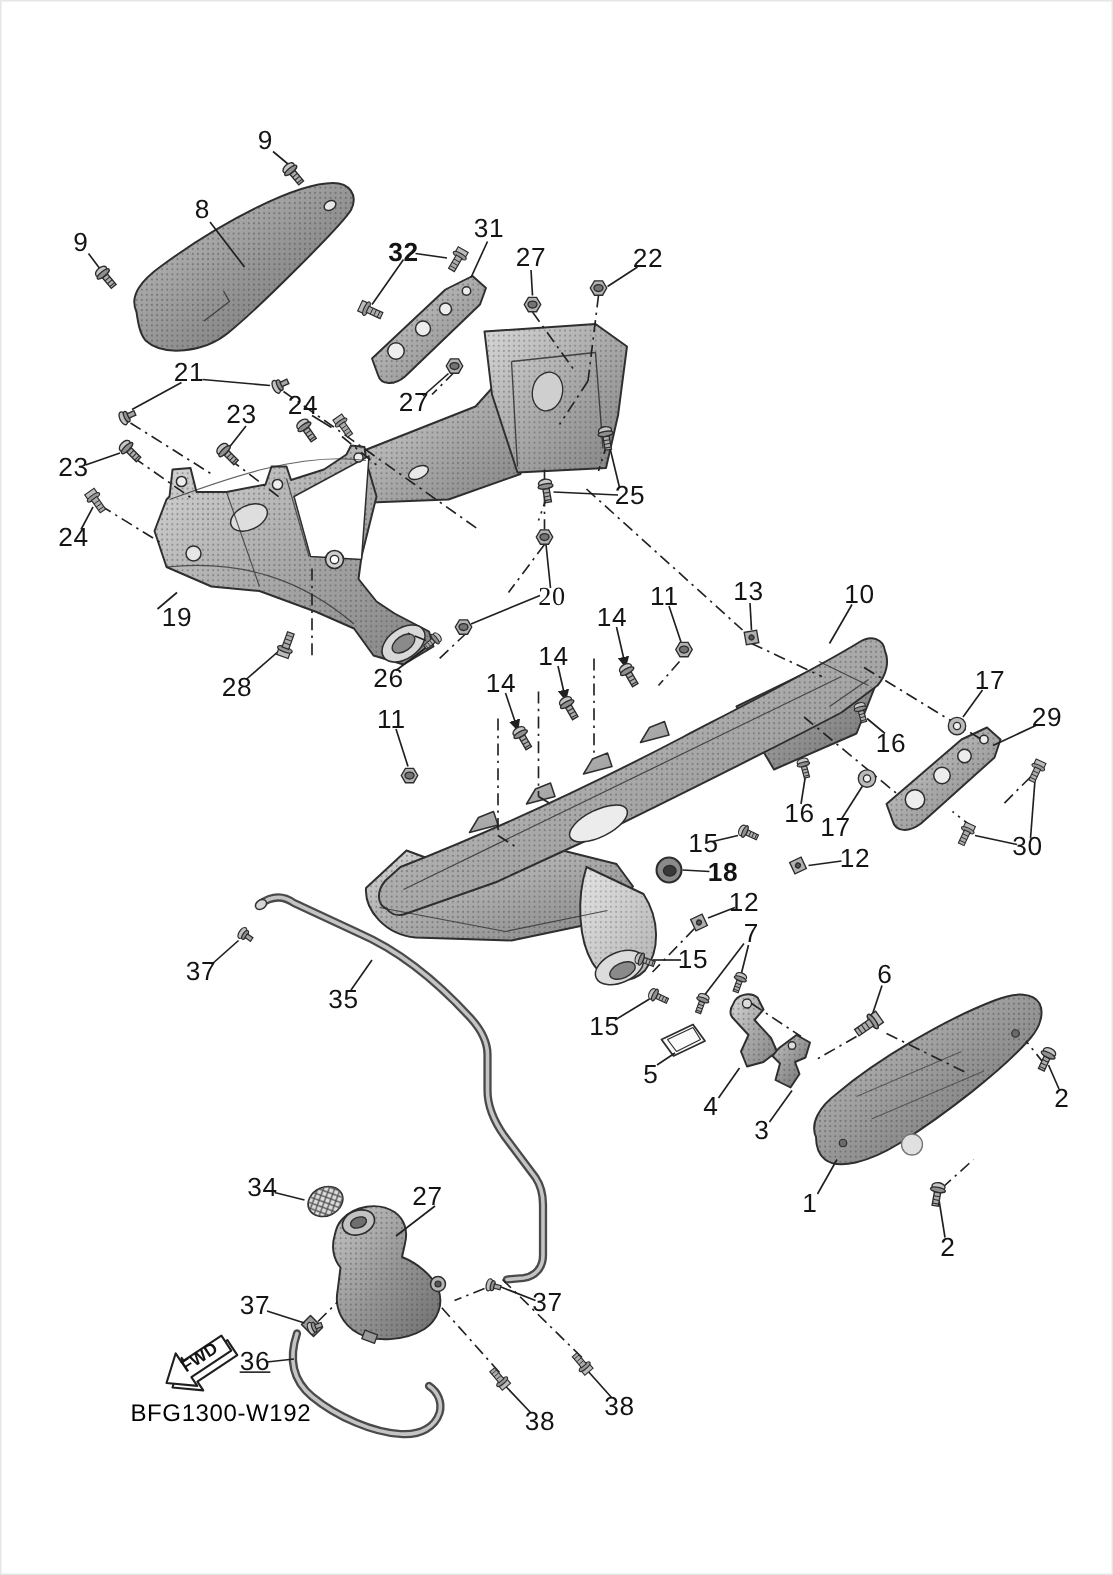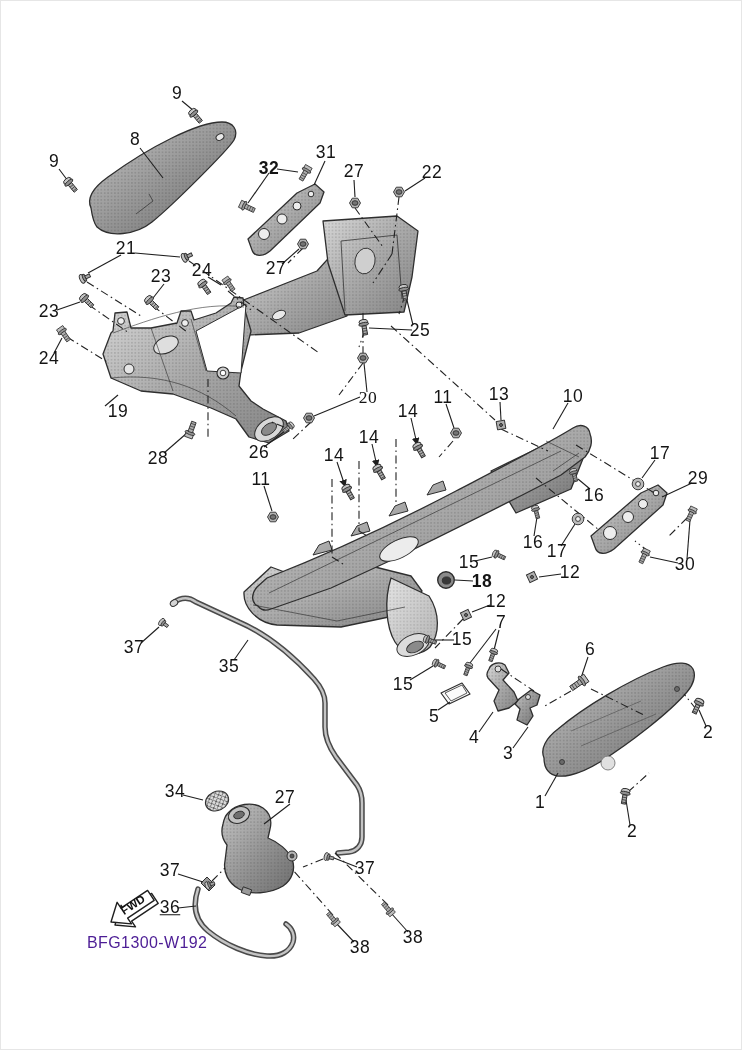--- a/index.html
+++ b/index.html
@@ -9,21 +9,21 @@
     border:1px solid #e6e6e6;box-sizing:border-box;
   }
   svg{position:absolute;left:0;top:0;}
   .co{
     position:absolute;transform:translate(-50%,-50%);
     font-size:17.5px;color:#141414;letter-spacing:.5px;line-height:1;
     font-family:"Liberation Sans","DejaVu Sans",sans-serif;
     cursor:default;user-select:none;white-space:nowrap;
   }
   .code{
-    position:absolute;left:86px;top:933px;font-size:16px;color:#4c1d95;
+    position:absolute;left:86px;top:933px;font-size:16px;color:#000000;
     letter-spacing:.4px;
   }
 </style>
 </head>
 <body>
 
 <div class="stage">
 
 <svg width="742" height="1050" viewBox="0 0 742 1050">
   <defs>

